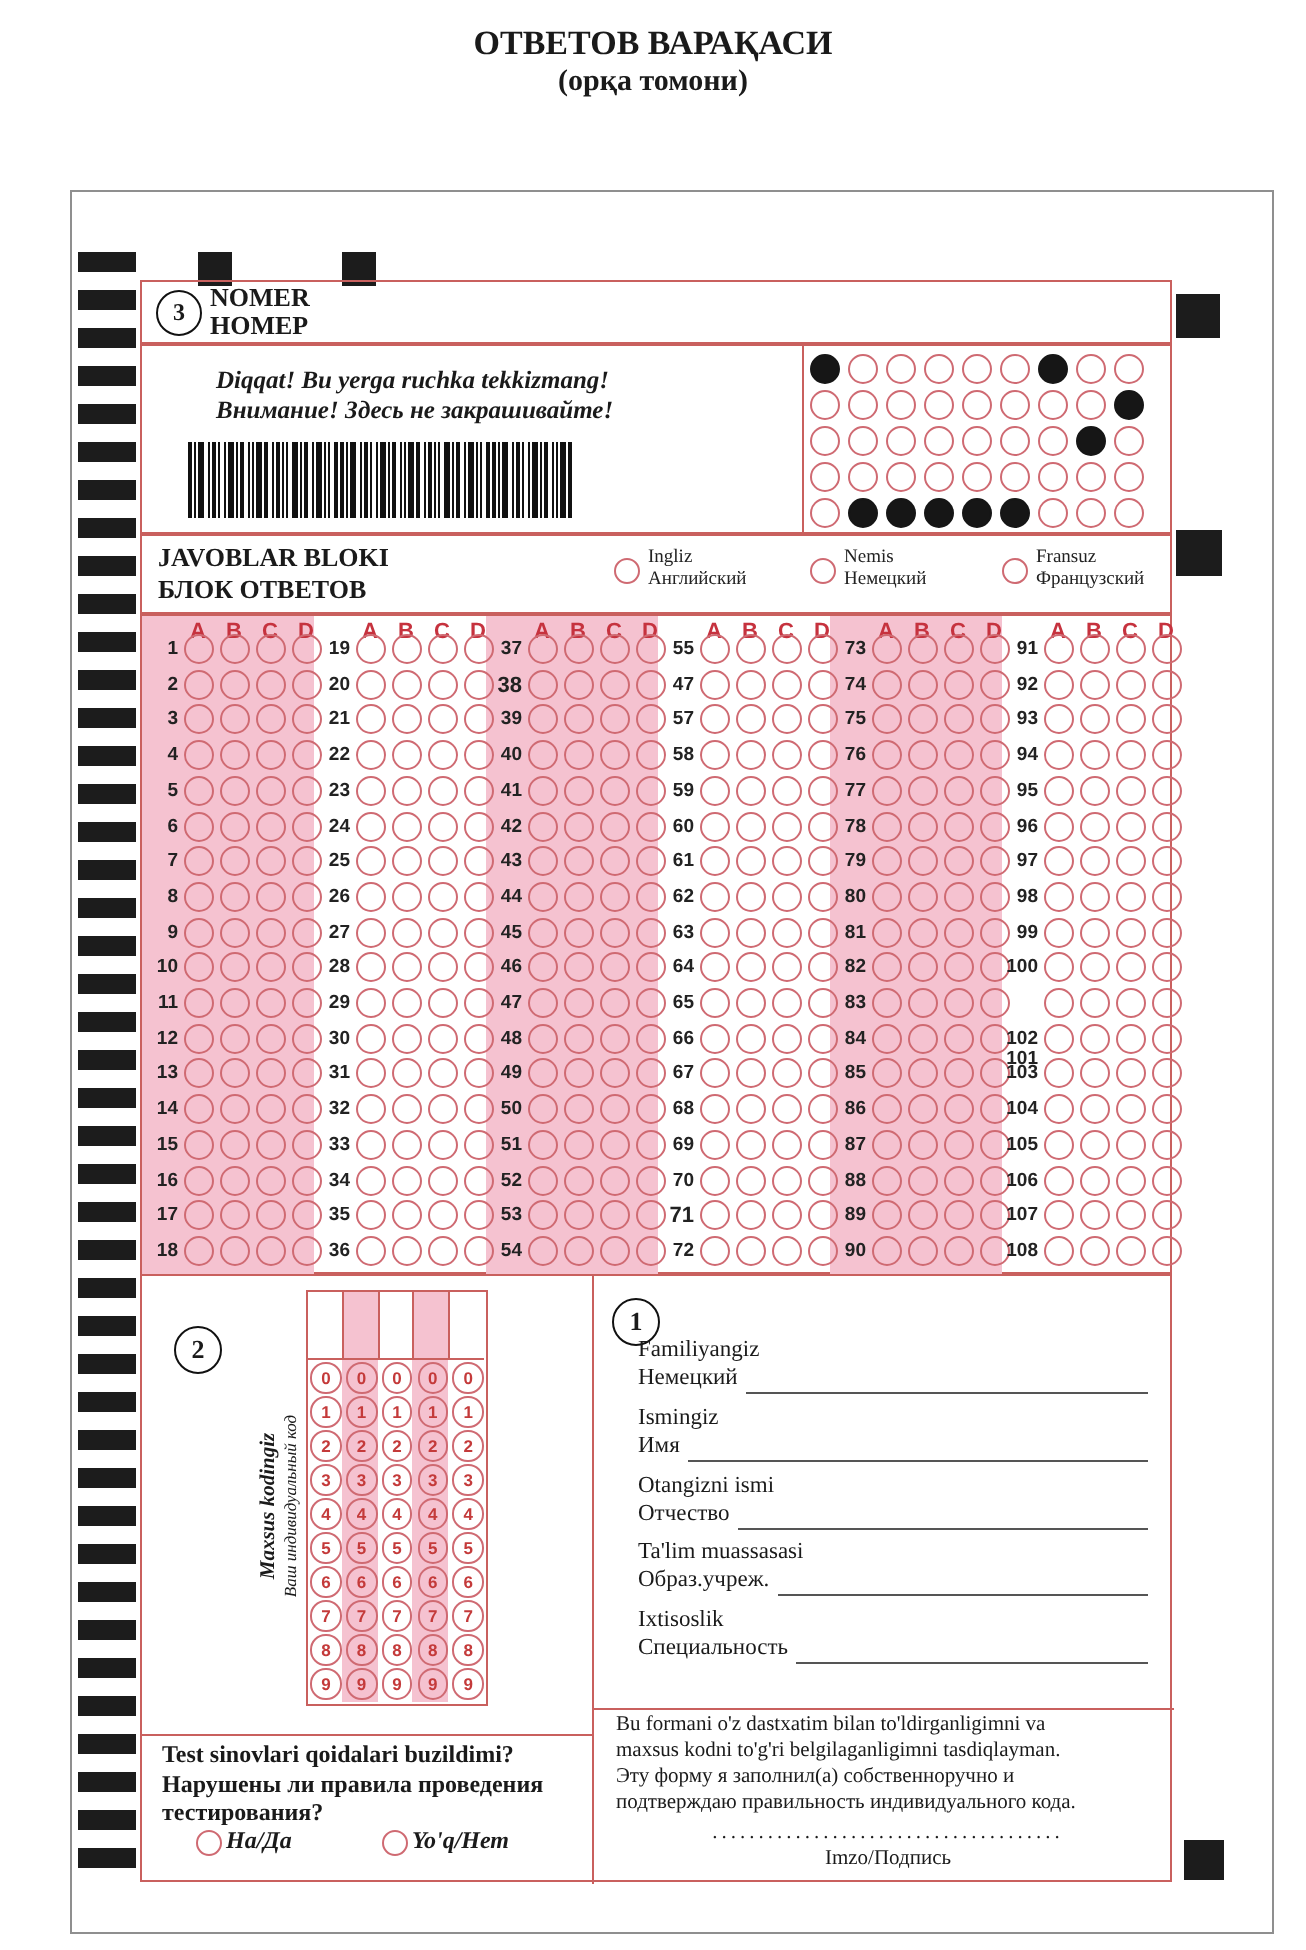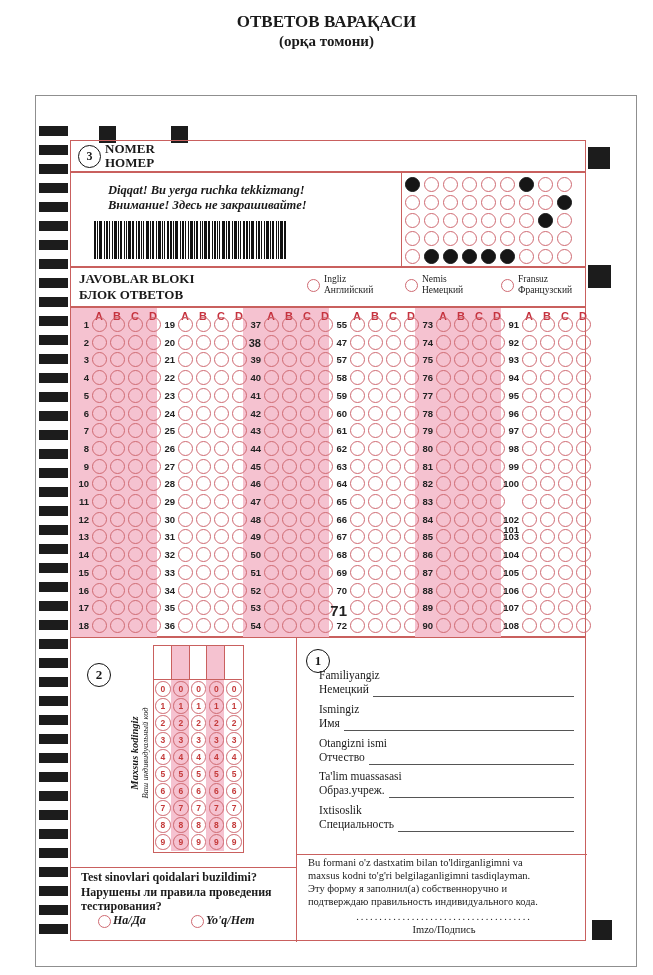--- a/index.html
+++ b/index.html
@@ -603,21 +603,21 @@
         <div class="sansb" style="position: absolute; left: 258px; top: 258.8px; width: 18px; text-align: right; font-size: 9.5px; color: rgb(34, 34, 34);">69</div>
         <div class="bubble" style="left: 278.5px; top: 256.8px; width: 15px; height: 15px;"></div>
         <div class="bubble" style="left: 296.5px; top: 256.8px; width: 15px; height: 15px;"></div>
         <div class="bubble" style="left: 314.5px; top: 256.8px; width: 15px; height: 15px;"></div>
         <div class="bubble" style="left: 332.5px; top: 256.8px; width: 15px; height: 15px;"></div>
         <div class="sansb" style="position: absolute; left: 258px; top: 276.5px; width: 18px; text-align: right; font-size: 9.5px; color: rgb(34, 34, 34);">70</div>
         <div class="bubble" style="left: 278.5px; top: 274.5px; width: 15px; height: 15px;"></div>
         <div class="bubble" style="left: 296.5px; top: 274.5px; width: 15px; height: 15px;"></div>
         <div class="bubble" style="left: 314.5px; top: 274.5px; width: 15px; height: 15px;"></div>
         <div class="bubble" style="left: 332.5px; top: 274.5px; width: 15px; height: 15px;"></div>
-        <div class="sansb" style="position: absolute; left: 258px; top: 294.2px; width: 18px; text-align: right; font-size: 15px; color: rgb(34, 34, 34);">71</div>
+        <div class="sansb" style="position: absolute; left: 258px; top: 294.2px; width: 18px; text-align: right; font-size: 11px; color: rgb(34, 34, 34);">71</div>
         <div class="bubble" style="left: 278.5px; top: 292.2px; width: 15px; height: 15px;"></div>
         <div class="bubble" style="left: 296.5px; top: 292.2px; width: 15px; height: 15px;"></div>
         <div class="bubble" style="left: 314.5px; top: 292.2px; width: 15px; height: 15px;"></div>
         <div class="bubble" style="left: 332.5px; top: 292.2px; width: 15px; height: 15px;"></div>
         <div class="sansb" style="position: absolute; left: 258px; top: 311.9px; width: 18px; text-align: right; font-size: 9.5px; color: rgb(34, 34, 34);">72</div>
         <div class="bubble" style="left: 278.5px; top: 309.9px; width: 15px; height: 15px;"></div>
         <div class="bubble" style="left: 296.5px; top: 309.9px; width: 15px; height: 15px;"></div>
         <div class="bubble" style="left: 314.5px; top: 309.9px; width: 15px; height: 15px;"></div>
         <div class="bubble" style="left: 332.5px; top: 309.9px; width: 15px; height: 15px;"></div>
         <div class="sansb" style="position: absolute; left: 365px; top: 2px; width: 14px; text-align: center; font-size: 11px; color: rgb(198, 50, 62);">A</div>

